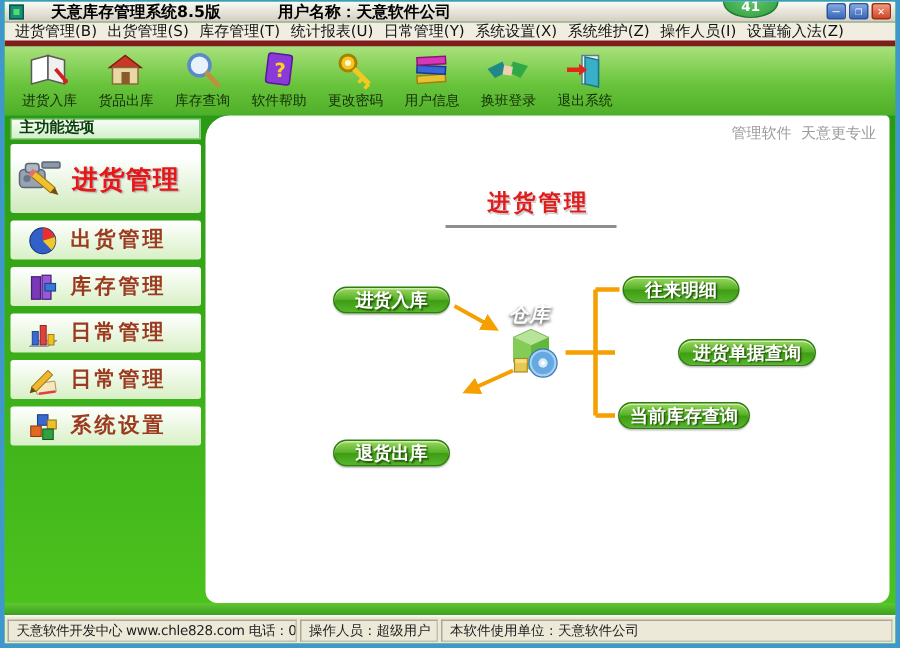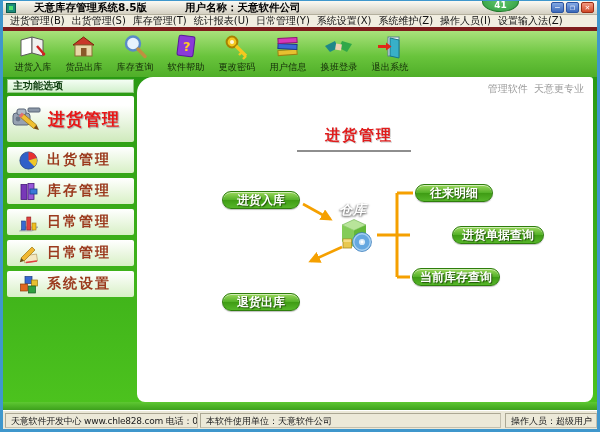--- a/index.html
+++ b/index.html
@@ -303,17 +303,17 @@
       <div class="pill" style="left:278px; top:107px; width:78px;">往来明细</div>
       <div class="pill" style="left:275px; top:149px; width:92px;margin-left:40px;">进货单据查询</div>
       <div class="pill" style="left:275px; top:191px; width:88px;">当前库存查询</div>
     </div>
   </div>
 
   <div class="green-strip"></div>
 
   <div class="statusbar">
     <div class="status-cell sc1">天意软件开发中心 www.chle828.com 电话：0635-7987985/7364058</div>
+    <div class="status-cell sc2">操作人员：超级用户</div>
     <div class="status-cell sc3">本软件使用单位：天意软件公司</div>
-    <div class="status-cell sc2">操作人员：超级用户</div>
   </div>
 
 </div>
 
 </body></html>

